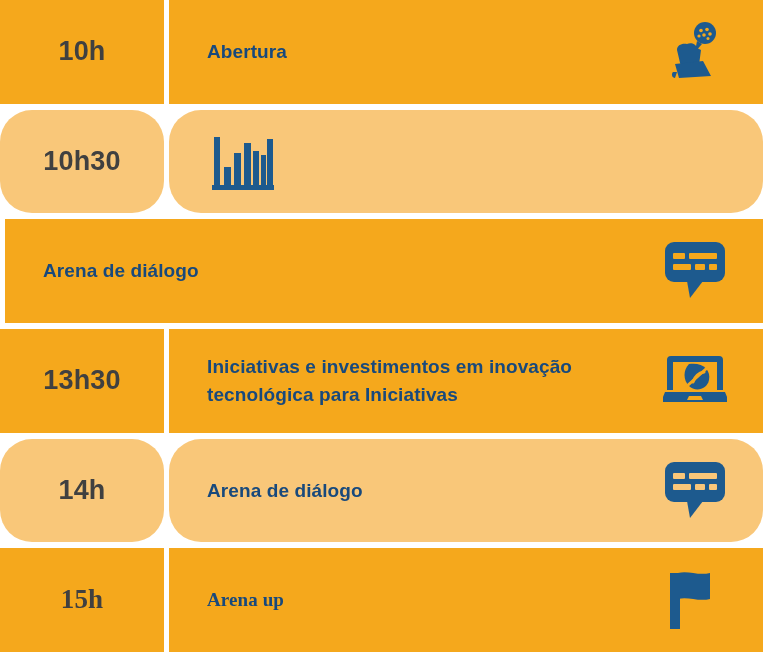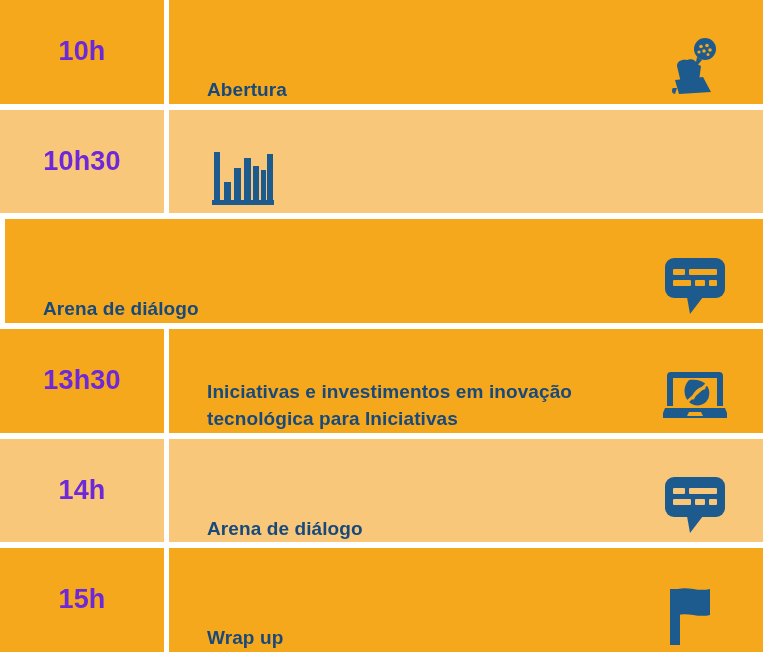--- a/index.html
+++ b/index.html
@@ -22,52 +22,54 @@
   }
   .schedule-row {
     display: flex;
     flex: 1 1 0;
     align-items: stretch;
     margin-bottom: 6px;
     min-height: 0;
   }
   .schedule-row:last-child {
     margin-bottom: 12px;
+    font-family: Liberation Serif, serif;
   }
   .row-dark .time-cell,
   .row-dark .content-cell {
     background: #f5a81c;
   }
   .row-light .time-cell,
   .row-light .content-cell {
     background: #f9c779;
+    border-radius: 32px;
   }
   .time-cell {
     width: 164px;
     flex: 0 0 164px;
     display: flex;
     align-items: center;
     justify-content: center;
     box-sizing: border-box;
   }
   .time-text {
-    color: #6d28d9;
+    color: #404040;
     font-size: 27px;
     font-weight: bold;
     letter-spacing: 0.2px;
     line-height: 1.1;
   }
   .col-gap {
     flex: 0 0 5px;
     background: #ffffff;
   }
   .content-cell {
     flex: 1 1 auto;
     display: flex;
-    align-items: flex-end;
+    align-items: center;
     justify-content: space-between;
     padding: 0 18px 0 38px;
     box-sizing: border-box;
     min-width: 0;
     gap: 36px;
   }
   .session-title {
     color: #18497c;
     font-size: 19px;
     font-weight: bold;
@@ -216,21 +218,21 @@
       </span>
     </div>
   </div>
 
   <div class="schedule-row row-dark">
     <div class="time-cell">
       <span class="time-text">15h</span>
     </div>
     <div class="col-gap"></div>
     <div class="content-cell">
-      <span class="session-title">Wrap up</span>
+      <span class="session-title">Arena up</span>
       <span class="session-icon">
         <svg width="58" height="62" viewBox="0 0 58 62">
           <g fill="#1d5a8e">
             <rect x="4" y="4" width="10" height="56"></rect>
             <path d="M12 4 C22 1 32 7 44 4 L44 30 C32 33 22 27 12 30 Z"></path>
           </g>
         </svg>
       </span>
     </div>
   </div>

